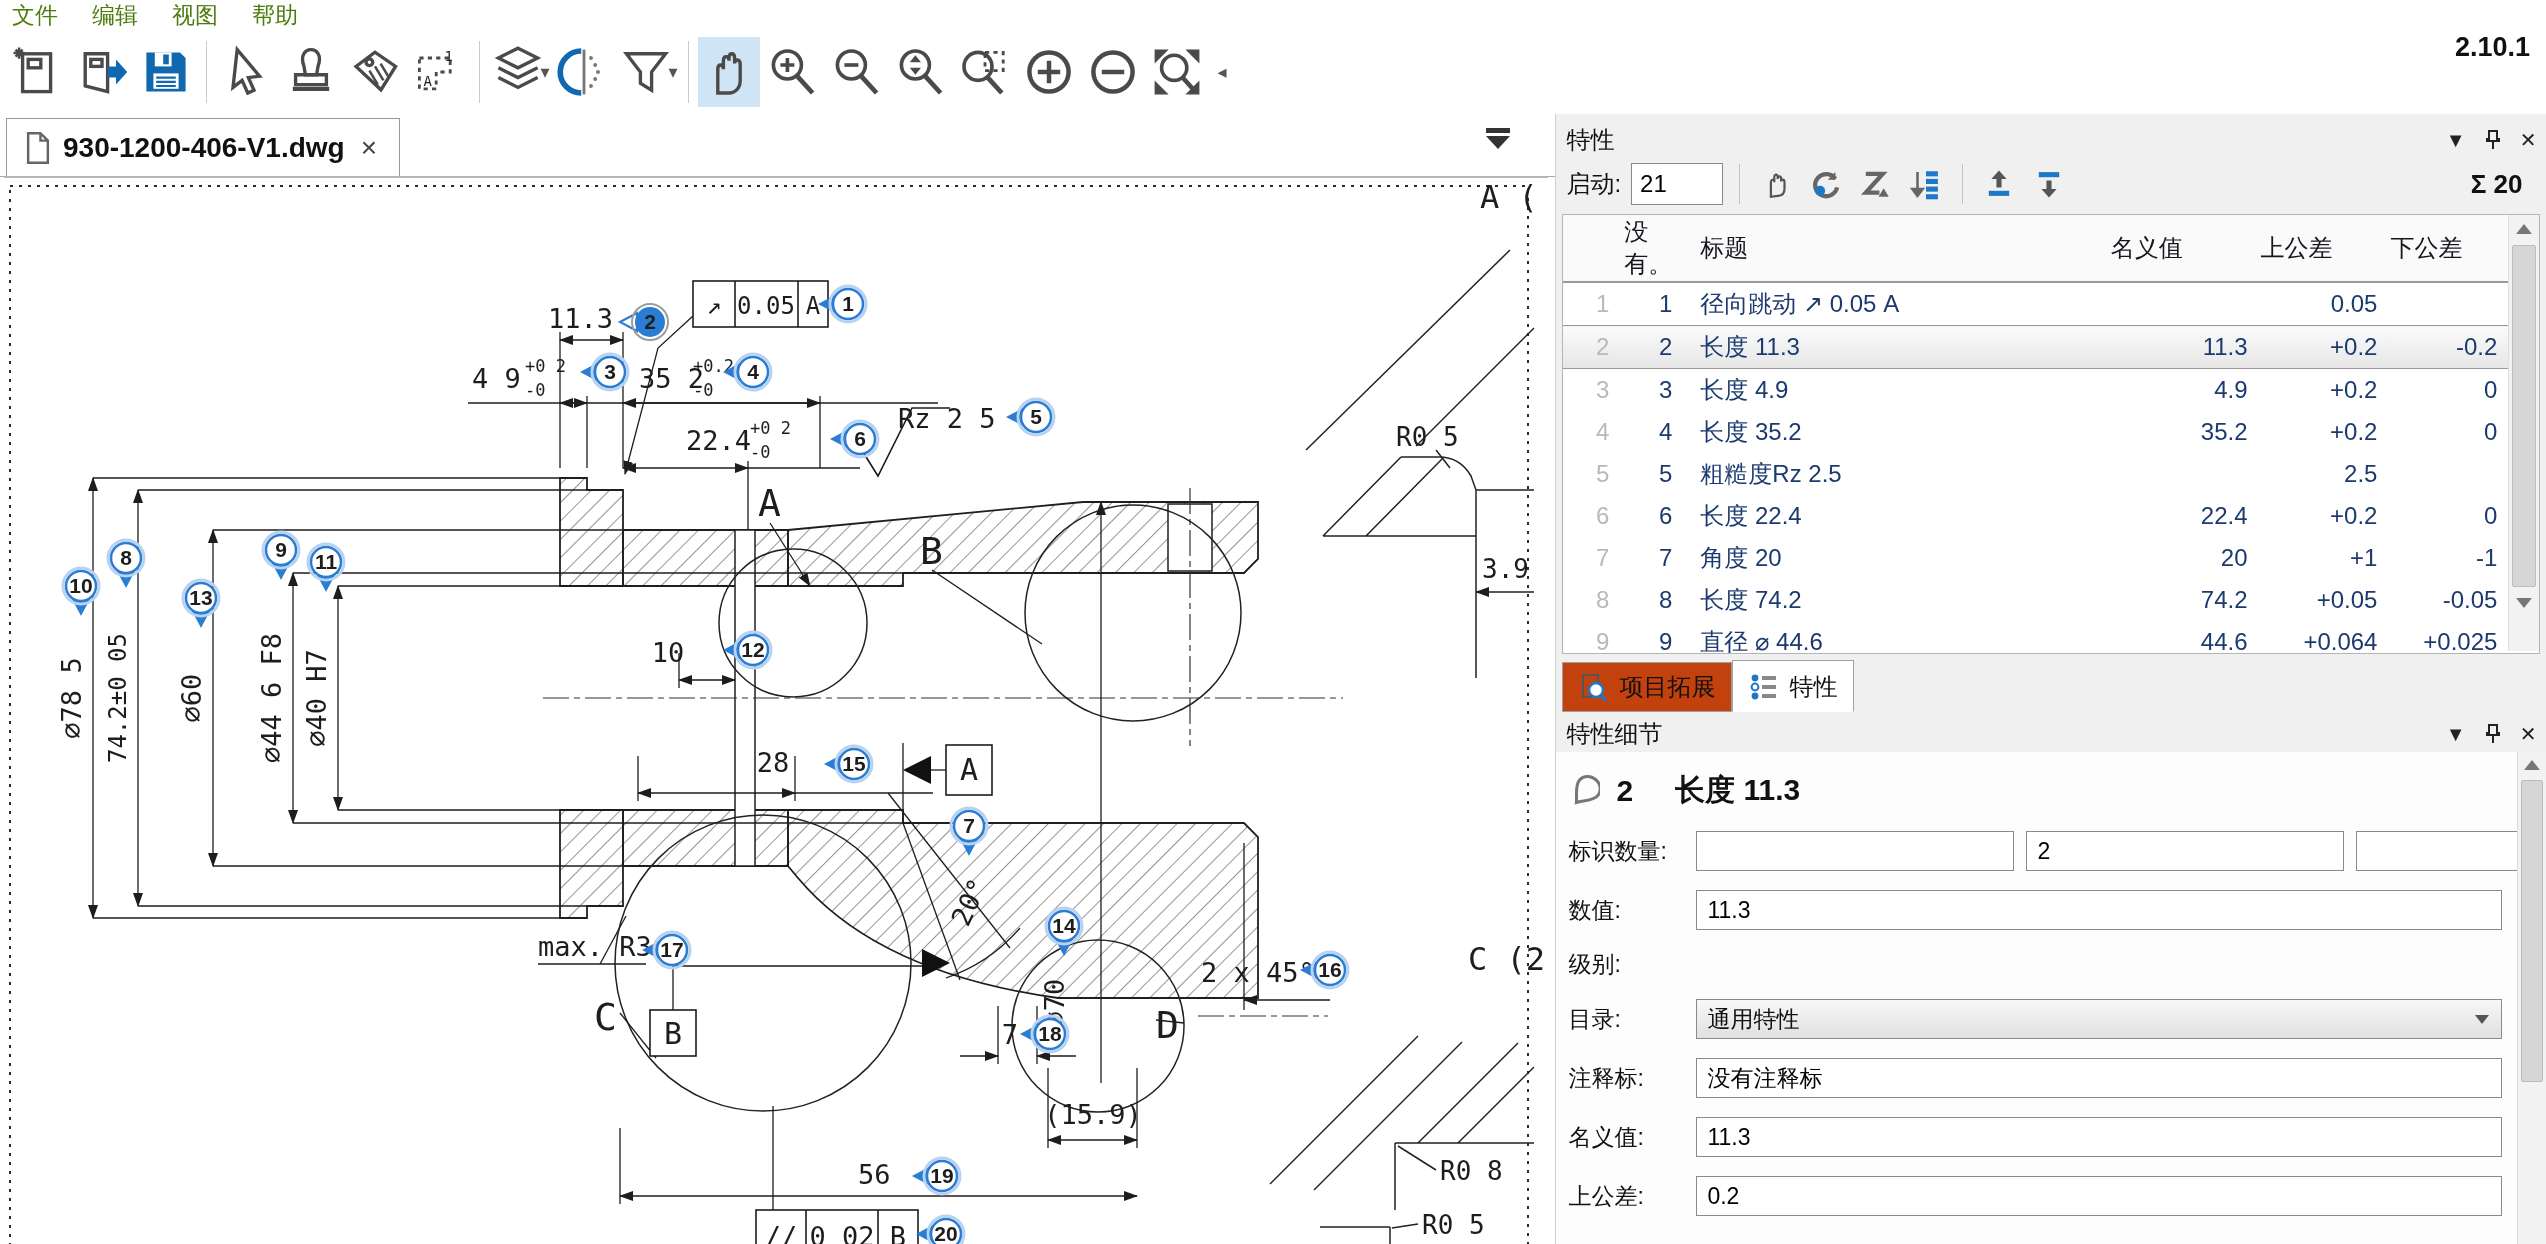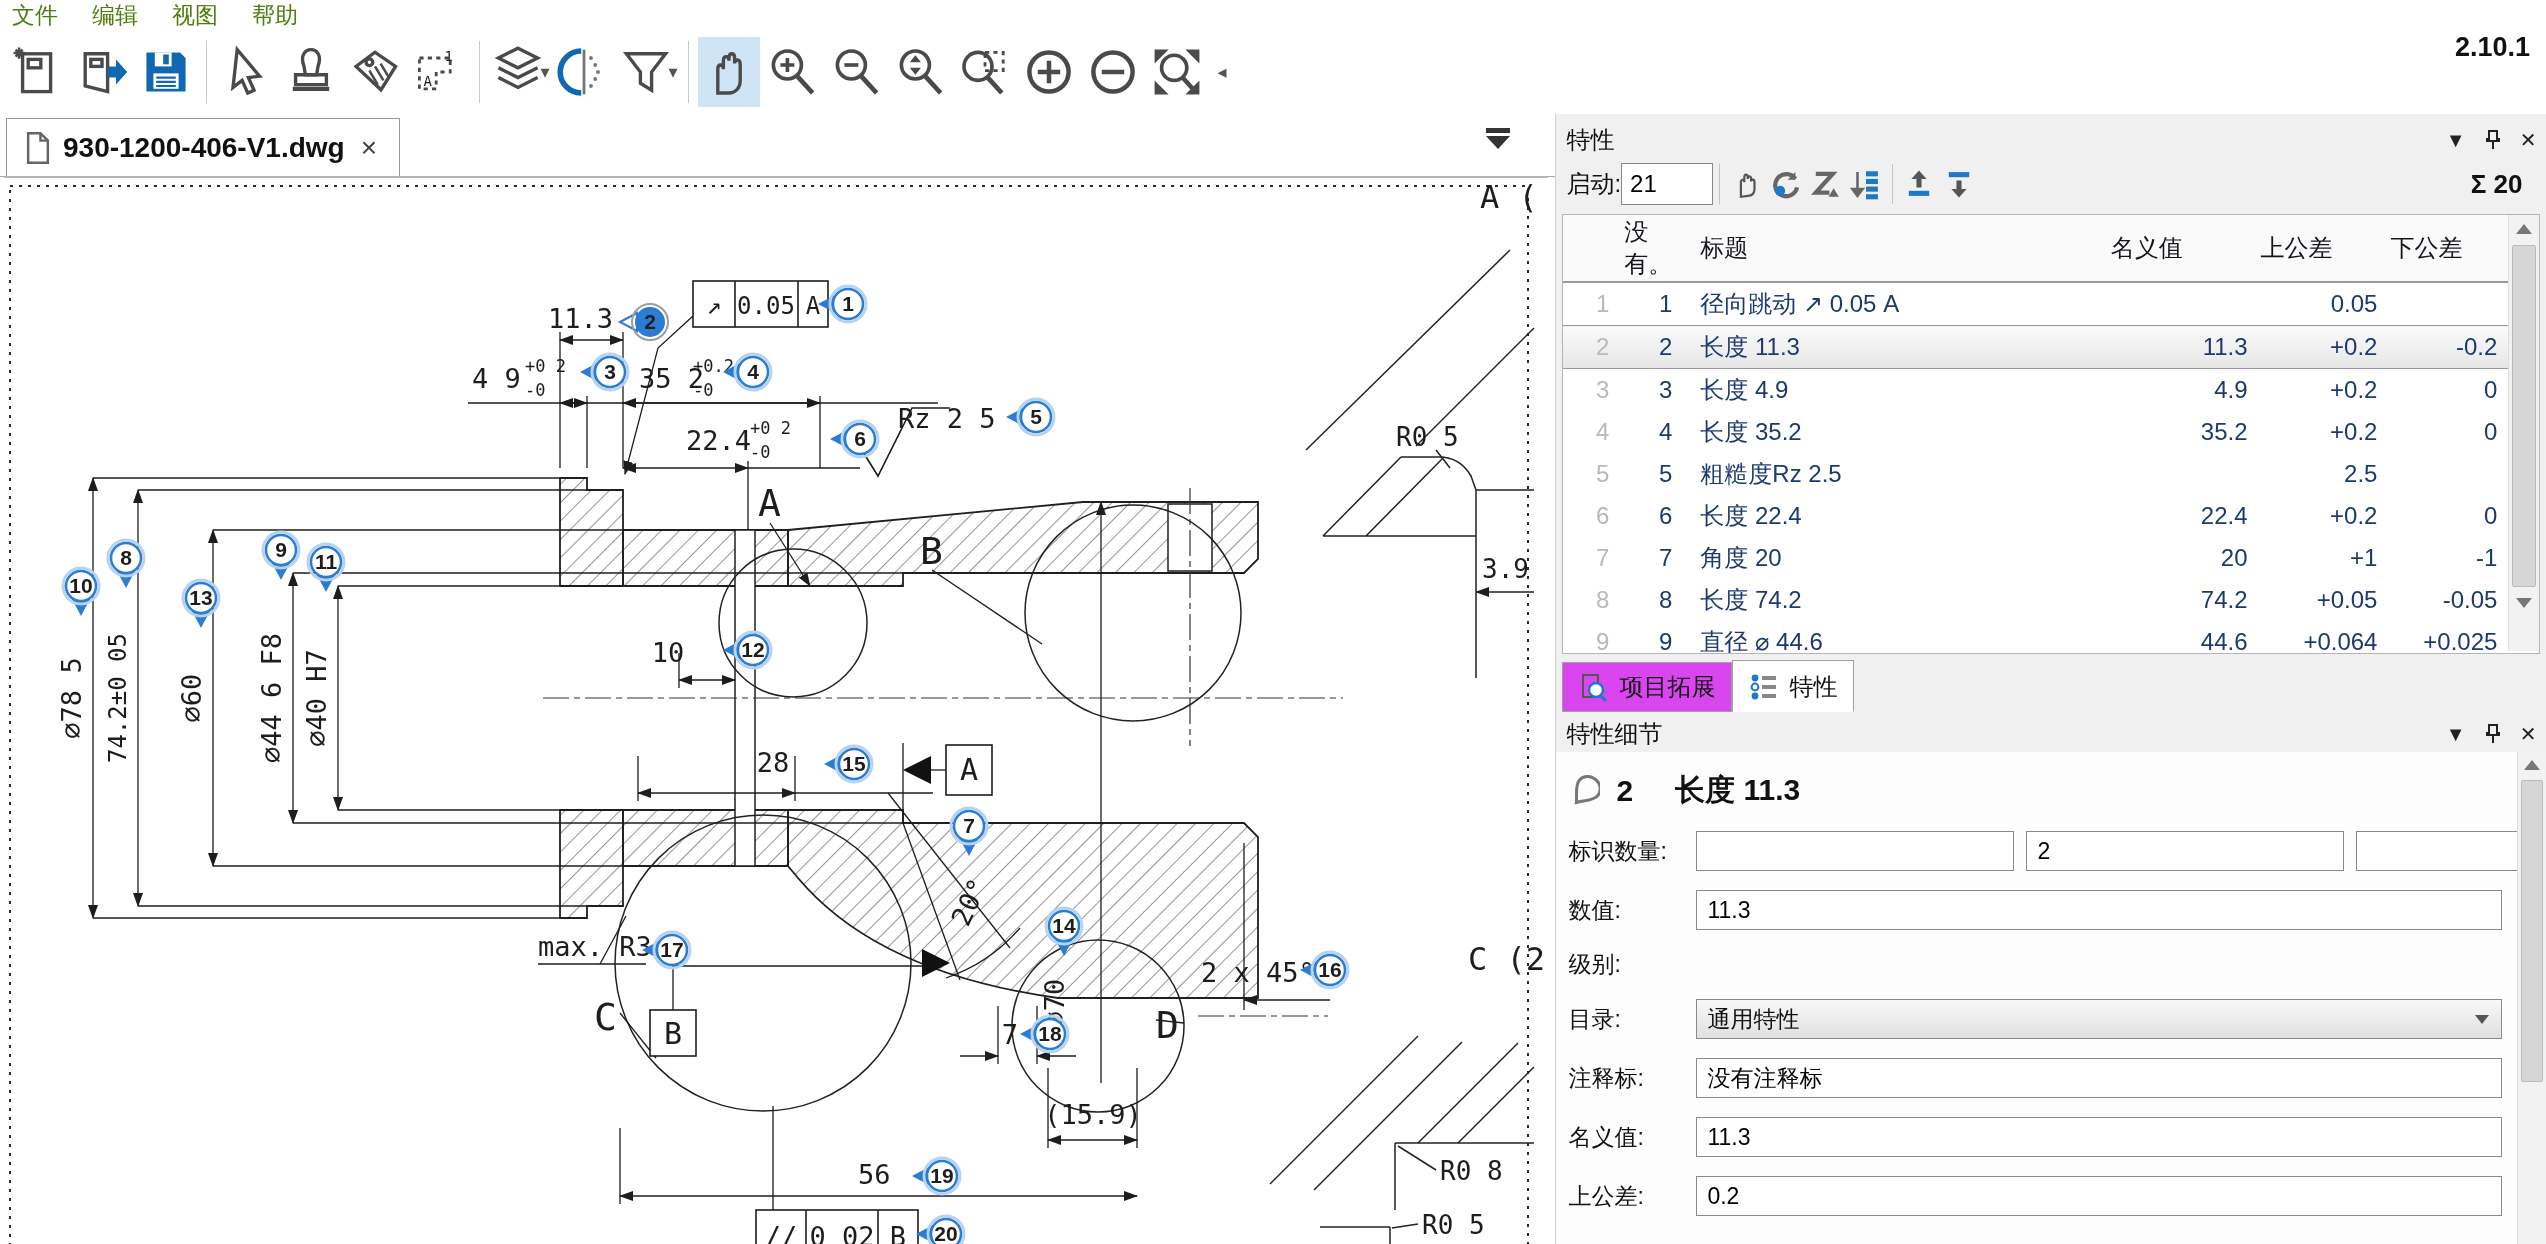--- a/index.html
+++ b/index.html
@@ -28,21 +28,21 @@
   .tab-overflow{position:absolute;right:40px;top:14px;width:34px;height:30px;display:flex;flex-direction:column;align-items:center;}
   .tab-overflow .bar{width:24px;height:5px;background:#333;margin-bottom:3px;}
   .tab-overflow .tri{width:0;height:0;border-left:12px solid transparent;border-right:12px solid transparent;border-top:13px solid #333;}
   
   .canvas{position:absolute;left:4px;top:62px;width:1544px;height:1068px;background:#fff;border-top:2px solid #b5b5b5;}
   
   .panel-header{height:36px;display:flex;align-items:center;padding:0 10px;font-size:24px;background:#f0f0f0;}
   .panel-header .hicons{margin-left:auto;display:flex;align-items:center;gap:18px;color:#222;}
   .hic{font-size:20px;}
   .props{position:absolute;left:0;top:8px;width:990px;}
-  .prop-toolbar{height:52px;display:flex;align-items:center;padding:0 10px;}
+  .prop-toolbar{height:52px;display:flex;align-items:center;padding:0 10px;gap:10px;}
   .prop-toolbar .lbl{font-size:24px;}
   .prop-toolbar input{width:74px;height:36px;font-size:24px;border:1px solid #888;padding:2px 8px;}
   .vsep{width:1px;height:40px;background:#c4c4c4;margin:0 6px;}
   .sum{margin-left:auto;font-size:26px;font-weight:bold;padding-right:14px;}
   .pic{width:40px;height:40px;display:flex;align-items:center;justify-content:center;}
   
   .tablewrap{position:relative;margin:4px 6px 0 6px;background:#fff;border:1px solid #b5b5b5;height:438px;overflow:hidden;}
   table.props-table{border-collapse:collapse;width:946px;font-size:24px;color:#1c3a6e;}
   table.props-table th{font-weight:normal;color:#15151e;text-align:left;height:36px;border-bottom:2px solid #9a9a9a;background:#fafafa;}
   table.props-table td{height:40px;white-space:nowrap;}
@@ -51,21 +51,21 @@
   td.ttl,th.ttl{text-align:left;padding-left:18px;}
   td.num,th.num{text-align:right;padding-right:12px;}
   tr.selected td{background:linear-gradient(#fbfbfb,#e6e6e6);border-top:1px solid #9a9a9a;border-bottom:1px solid #9a9a9a;}
   .vscroll{position:absolute;right:0;top:0;width:30px;background:#f2f2f2;border-left:1px solid #ddd;}
   .vscroll .btn{width:30px;height:28px;display:flex;align-items:center;justify-content:center;}
   .tri-up{width:0;height:0;border-left:8px solid transparent;border-right:8px solid transparent;border-bottom:10px solid #777;}
   .tri-down{width:0;height:0;border-left:8px solid transparent;border-right:8px solid transparent;border-top:10px solid #777;}
   .thumb{width:22px;margin:2px auto;background:#d6d6d6;border:1px solid #bbb;border-radius:2px;}
   
   .ptabs{display:flex;margin:6px 0 0 6px;align-items:flex-end;}
-  .ptab{display:flex;align-items:center;gap:10px;font-size:24px;padding:8px 16px;border:1px solid #a0a0a0;background:#d946ef;}
+  .ptab{display:flex;align-items:center;gap:10px;font-size:24px;padding:8px 16px;border:1px solid #a0a0a0;background:#c2410c;}
   .ptab.active{background:#fff;border-bottom:1px solid #fff;padding-top:10px;}
   
   .details{position:absolute;left:0;top:602px;width:990px;height:528px;background:#fdfdfd;}
   .dcontent{position:relative;padding:10px 44px 0 12px;}
   .ditem{display:flex;align-items:center;gap:16px;margin:8px 0 20px 4px;}
   .ditem .no{font-size:30px;font-weight:bold;}
   .ditem .name{font-size:30px;font-weight:bold;margin-left:26px;}
   .drow{display:flex;align-items:center;margin-bottom:19px;}
   .drow .dlabel{width:128px;font-size:23px;flex:none;}
   .drow input[type=text]{height:34px;font-size:23px;border:1px solid #8a8a8a;padding:2px 10px;flex:1;background:#fff;}

